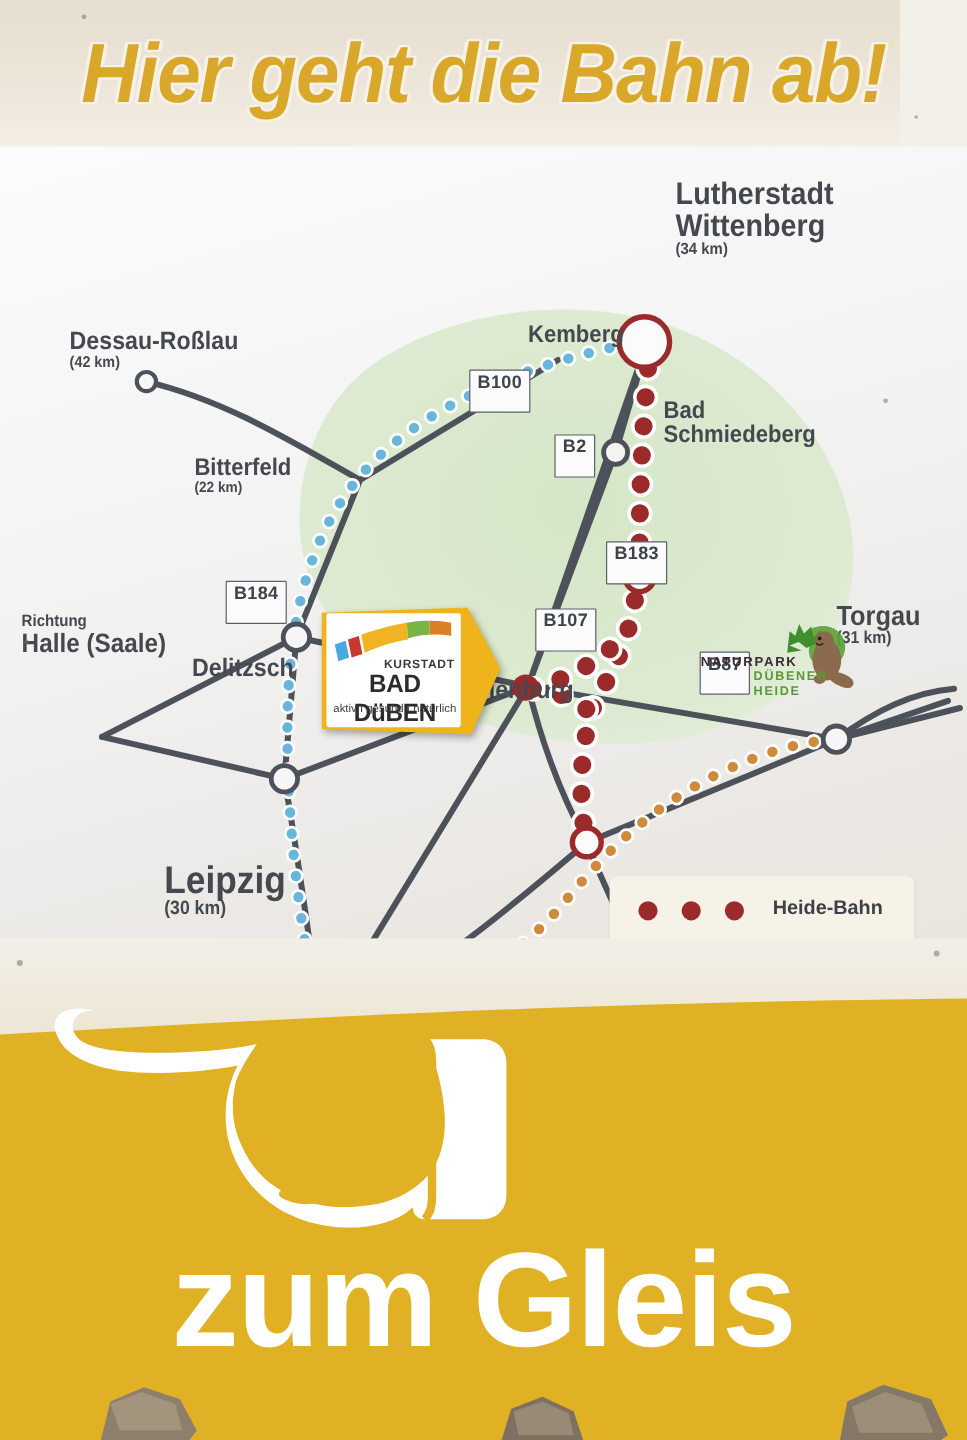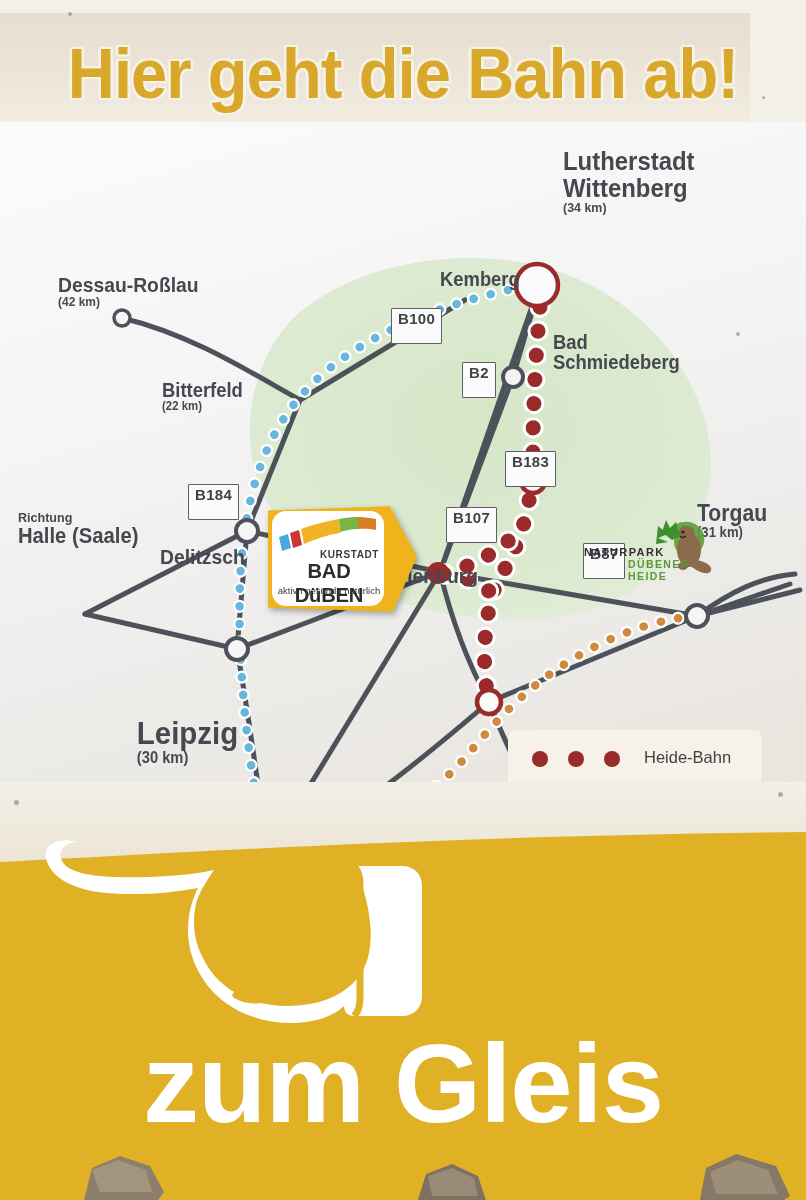--- a/index.html
+++ b/index.html
@@ -5,22 +5,23 @@
   html,body{margin:0;padding:0;}
   body{
     width:806px;height:1200px;overflow:hidden;
     font-family:"Liberation Sans",sans-serif;
     background:#efeae0;
   }
   #board{position:relative;width:806px;height:1200px;overflow:hidden;background:#f3f0e9;}
 
   
   .header{
-    position:absolute;left:0;top:13px;width:750px;height:122px;
+    position:absolute;left:0;top:0;width:750px;height:122px;
     background:linear-gradient(180deg,#e6ded0 0%,#ece5d8 55%,#f4efe5 100%);
+    font-style:italic;
   }
   .header-title{
     position:absolute;left:0;top:26px;width:806px;text-align:center;
     font-size:70px;line-height:70px;font-weight:bold;
     font-family:"Liberation Sans Narrow","Liberation Sans",sans-serif;
     color:#d9a82a;
     letter-spacing:-1px;
     transform:scaleX(0.93);
     -webkit-text-stroke:0px;
     text-shadow:
@@ -60,21 +61,21 @@
     filter:drop-shadow(2px 3px 3px rgba(0,0,0,0.32));
   }
   .bd-pointer{
     position:absolute;left:0;top:0;width:100%;height:100%;
     background:#efb31c;
     clip-path:polygon(2% 6%,82% 2%,100% 48%,84% 98%,2% 94%);
     border-radius:4px;
   }
   .bd-inner{
     position:absolute;left:7px;top:7px;width:112px;height:95px;
-    background:#ffffff;border-radius:14px;overflow:hidden;
+    background:#ffffff;border-radius:2px;overflow:hidden;
   }
   .bd-swoosh{position:absolute;left:5px;top:6px;width:102px;height:36px;}
   .bd-kurstadt{
     position:absolute;right:5px;top:38px;font-size:10px;font-weight:bold;
     color:#3b3b3b;letter-spacing:0.6px;
     font-family:"Liberation Sans Narrow","Liberation Sans",sans-serif;
   }
   .bd-name{
     position:absolute;left:5px;top:48px;width:104px;text-align:center;
     font-size:21px;font-weight:bold;color:#2c2c2c;letter-spacing:-0.2px;
@@ -107,21 +108,21 @@
     background:#f7f2e7;border-radius:7px 7px 0 0;
     box-shadow:0 1px 2px rgba(0,0,0,0.07);
   }
   .legend-row{position:absolute;left:20px;width:226px;height:30px;}
   .legend-dots{position:absolute;left:0;top:0;width:105px;height:30px;}
   .legend-text{
     position:absolute;left:116px;top:4px;font-size:16.5px;color:#3e4248;
     font-family:"Liberation Sans Narrow","Liberation Sans",sans-serif;
     white-space:nowrap;
   }
-  .legend-text.bold{font-weight:normal;}
+  .legend-text.bold{font-weight:bold;}
 
   
   .cream-band{
     position:absolute;left:0;top:782px;width:806px;height:90px;
     background:linear-gradient(180deg,#f2efe7 0%,#efe9db 60%,#ece4d2 100%);
   }
   .yellow-zone{
     position:absolute;left:0;top:790px;width:806px;height:410px;overflow:hidden;
   }
   .yellow-shape{position:absolute;left:0;top:0;}

